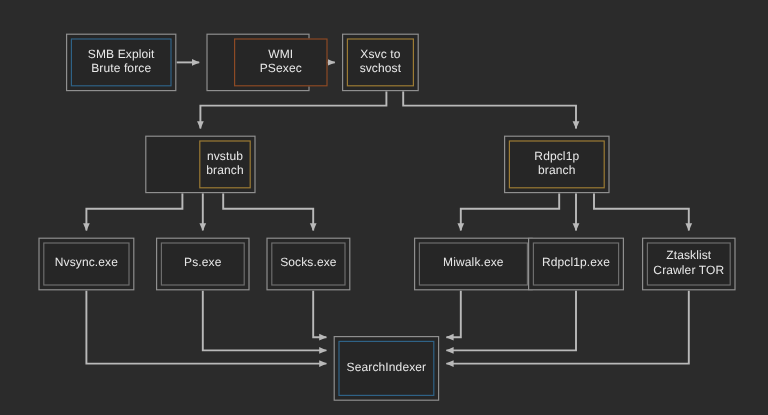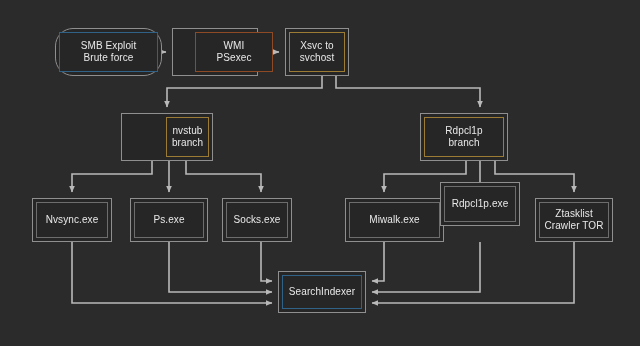--- a/index.html
+++ b/index.html
@@ -82,21 +82,21 @@
       <path d="M261,242 L261,281 L272,281"></path>
       <path d="M169,242 L169,292 L272,292"></path>
       <path d="M72,242 L72,303 L272,303"></path>
 
       <path d="M384,242 L384,281 L372,281"></path>
       <path d="M480,242 L480,292 L372,292"></path>
       <path d="M574,242 L574,303 L372,303"></path>
     </g>
   </svg>
 
-  <div class="node" style="left:55px;top:28px;width:107px;height:48px;border-radius:18px;">
+  <div class="node" style="left:55px;top:28px;width:92px;height:48px;">
     <div class="node-inner accent-blue">
       <span class="node-label">SMB Exploit
 Brute force</span>
     </div>
   </div>
 
   <div class="node" style="left:172px;top:28px;width:86px;height:48px;">
     <div class="node-inner accent-orange">
       <span class="node-label">WMI
 PSexec</span>
@@ -140,32 +140,32 @@
       <span class="node-label">Socks.exe</span>
     </div>
   </div>
 
   <div class="node" style="left:345px;top:198px;width:99px;height:44px;">
     <div class="node-inner">
       <span class="node-label">Miwalk.exe</span>
     </div>
   </div>
 
-  <div class="node" style="left:440px;top:182px;width:80px;height:44px;">
+  <div class="node" style="left:440px;top:198px;width:80px;height:44px;">
     <div class="node-inner">
       <span class="node-label">Rdpcl1p.exe</span>
     </div>
   </div>
 
   <div class="node" style="left:535px;top:198px;width:78px;height:44px;">
     <div class="node-inner">
       <span class="node-label">Ztasklist
 Crawler TOR</span>
     </div>
   </div>
 
-  <div class="node" style="left:278px;top:271px;width:88px;height:42px;">
+  <div class="node" style="left:278px;top:280px;width:88px;height:54px;">
     <div class="node-inner accent-blue">
       <span class="node-label">SearchIndexer</span>
     </div>
   </div>
 
 </div>
 
 </body></html>

